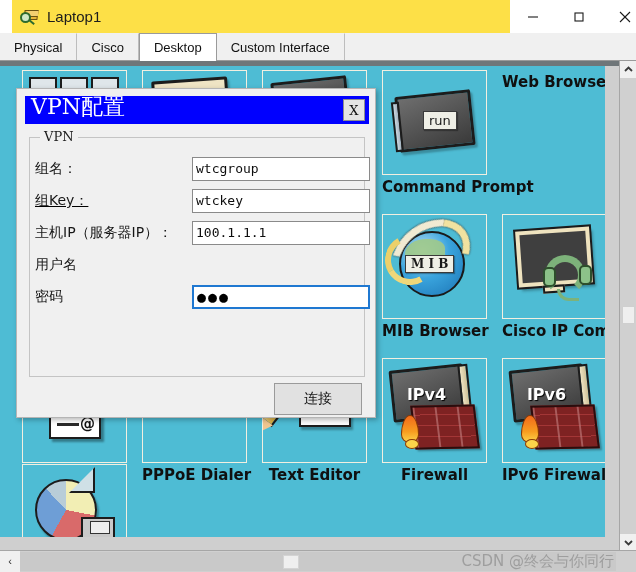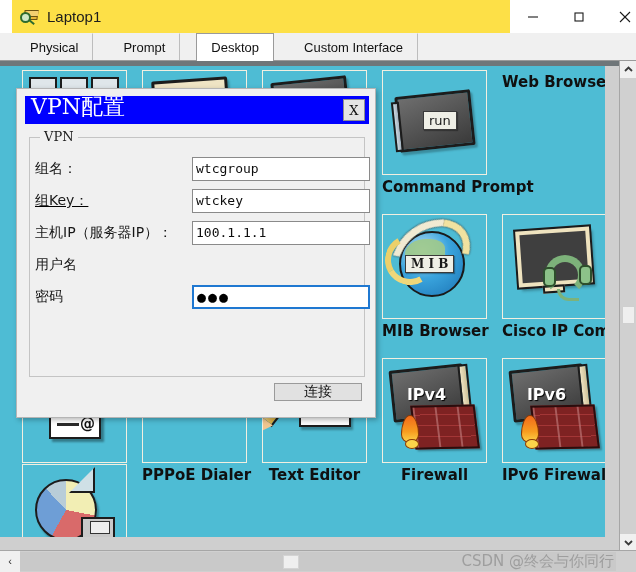--- a/index.html
+++ b/index.html
@@ -77,21 +77,20 @@
     display: flex; align-items: flex-end;
   }
   .tab {
     height: 27px;
     padding: 0 14px;
     display: flex; align-items: center;
     font-size: 13px; color: #111;
     background: #f0f0f0;
     border-right: 1px solid #bdbdbd;
     border-top: 1px solid #f0f0f0;
-    margin-left: 16px;
   }
   .tab.active {
     background: #ffffff;
     border-left: 1px solid #9a9a9a;
     border-right: 1px solid #9a9a9a;
     border-top: 1px solid #9a9a9a;
     height: 28px;
     margin-bottom: -1px;
     font-weight: normal;
   }
@@ -455,21 +454,21 @@
     border:2px solid #1f78d1;
     line-height: 20px;
   }
   .pw-dots {
     letter-spacing: 2px;
     font-size: 15px;
     color:#000;
   }
   .vpn-connect {
     position:absolute; left: 274px; top: 383px;
-    width: 88px; height: 18px;
+    width: 88px; height: 32px;
     background:#e1e1e1;
     border:1px solid #9a9a9a;
     display:flex; align-items:center; justify-content:center;
     font-family:"DejaVu Sans", sans-serif;
     font-size: 14px; color:#141414;
     z-index: 60;
   }
 
   
   .watermark {
@@ -512,21 +511,21 @@
           </svg>
       </div>
     </div>
   </div>
 
   <div class="tabstrip">
     <div class="tab">
         <span>Physical</span>
       </div>
     <div class="tab">
-        <span>Prompt</span>
+        <span>Cisco</span>
       </div>
     <div class="tab active">
         <span>Desktop</span>
       </div>
     <div class="tab">
         <span>Custom Interface</span>
       </div>
   </div>
 
   <div class="desktop-outer">

